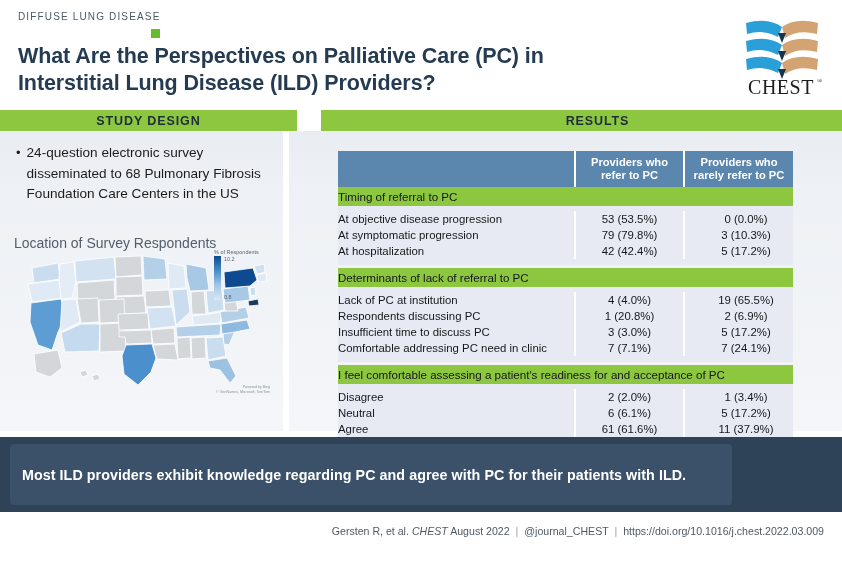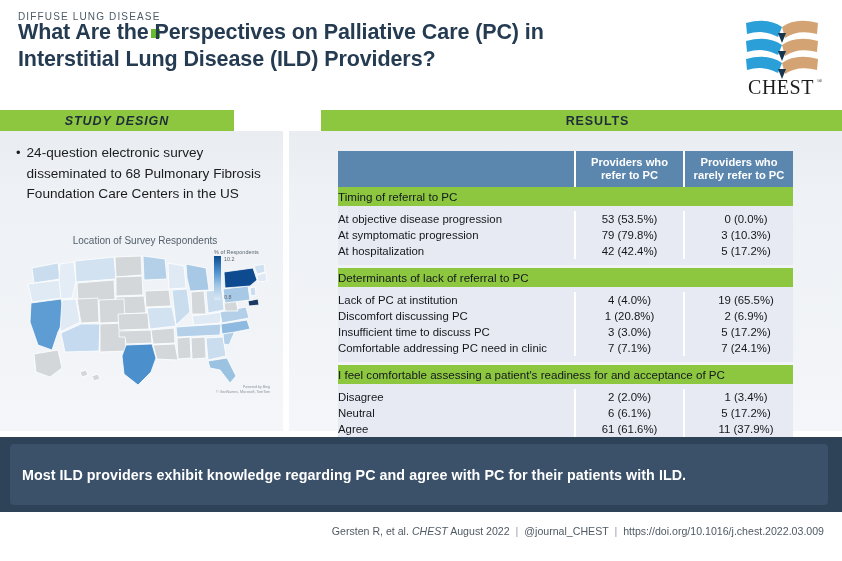--- a/index.html
+++ b/index.html
@@ -35,21 +35,21 @@
   }
   .eyebrow-sq {
     width: 9px;
     height: 9px;
     background: #66bb2e;
     display: inline-block;
   }
   .title {
     position: absolute;
     left: 18px;
-    top: 19px;
+    top: 43px;
     width: 700px;
     font-size: 21.5px;
     line-height: 27px;
     font-weight: bold;
     color: #243b52;
     letter-spacing: -0.1px;
   }
 
   
   .logo {
@@ -68,21 +68,21 @@
     height: 21px;
     background: #8dc63f;
     color: #1d2d3a;
     font-size: 12.5px;
     font-weight: bold;
     letter-spacing: 0.9px;
     display: flex;
     align-items: center;
     justify-content: center;
   }
-  .bar-left  { left: 0px;   width: 234px; font-style: italic; }
+  .bar-left  { left: 0px;   width: 297px; }
   .bar-right { left: 289px; width: 553px; margin-left: 32px; }
 
   
   .panel {
     position: absolute;
     top: 131px;
     height: 300px;
     background: linear-gradient(180deg, #e9edf2 0%, #eef1f5 22%, #f4f6f9 100%);
   }
   .panel-left  { left: 0px;   width: 283px; }
@@ -109,22 +109,22 @@
     left: 14px;
     top: 104px;
     width: 262px;
     height: 166px;
   }
   .map-title {
     position: absolute;
     left: 0;
     top: 0;
     width: 262px;
-    text-align: center;
-    font-size: 10px;
+    text-align: left;
+    font-size: 14px;
     color: #53606b;
   }
   .map-svg {
     position: absolute;
     left: 0;
     top: 11px;
   }
   .legend {
     position: absolute;
     right: 2px;
@@ -218,21 +218,21 @@
     left: 0;
     top: 437px;
     width: 842px;
     height: 75px;
     background: #2e4358;
   }
   .concl-box {
     position: absolute;
     left: 10px;
     top: 444px;
-    width: 818px;
+    width: 722px;
     height: 61px;
     background: #3a5169;
     border-radius: 4px;
     display: flex;
     align-items: center;
   }
   .concl-text {
     padding-left: 12px;
     color: #ffffff;
     font-size: 14.3px;
@@ -476,21 +476,21 @@
             <td></td>
             <td></td>
             <td></td>
           </tr>
           <tr>
             <td class="d-label">Lack of PC at institution</td>
             <td class="d-val">4 (4.0%)</td>
             <td class="d-val">19 (65.5%)</td>
           </tr>
           <tr>
-            <td class="d-label">Discomfort discussing PC</td>
+            <td class="d-label">Respondents discussing PC</td>
             <td class="d-val">1 (20.8%)</td>
             <td class="d-val">2 (6.9%)</td>
           </tr>
           <tr>
             <td class="d-label">Insufficient time to discuss PC</td>
             <td class="d-val">3 (3.0%)</td>
             <td class="d-val">5 (17.2%)</td>
           </tr>
           <tr>
             <td class="d-label">Comfortable addressing PC need in clinic</td>

